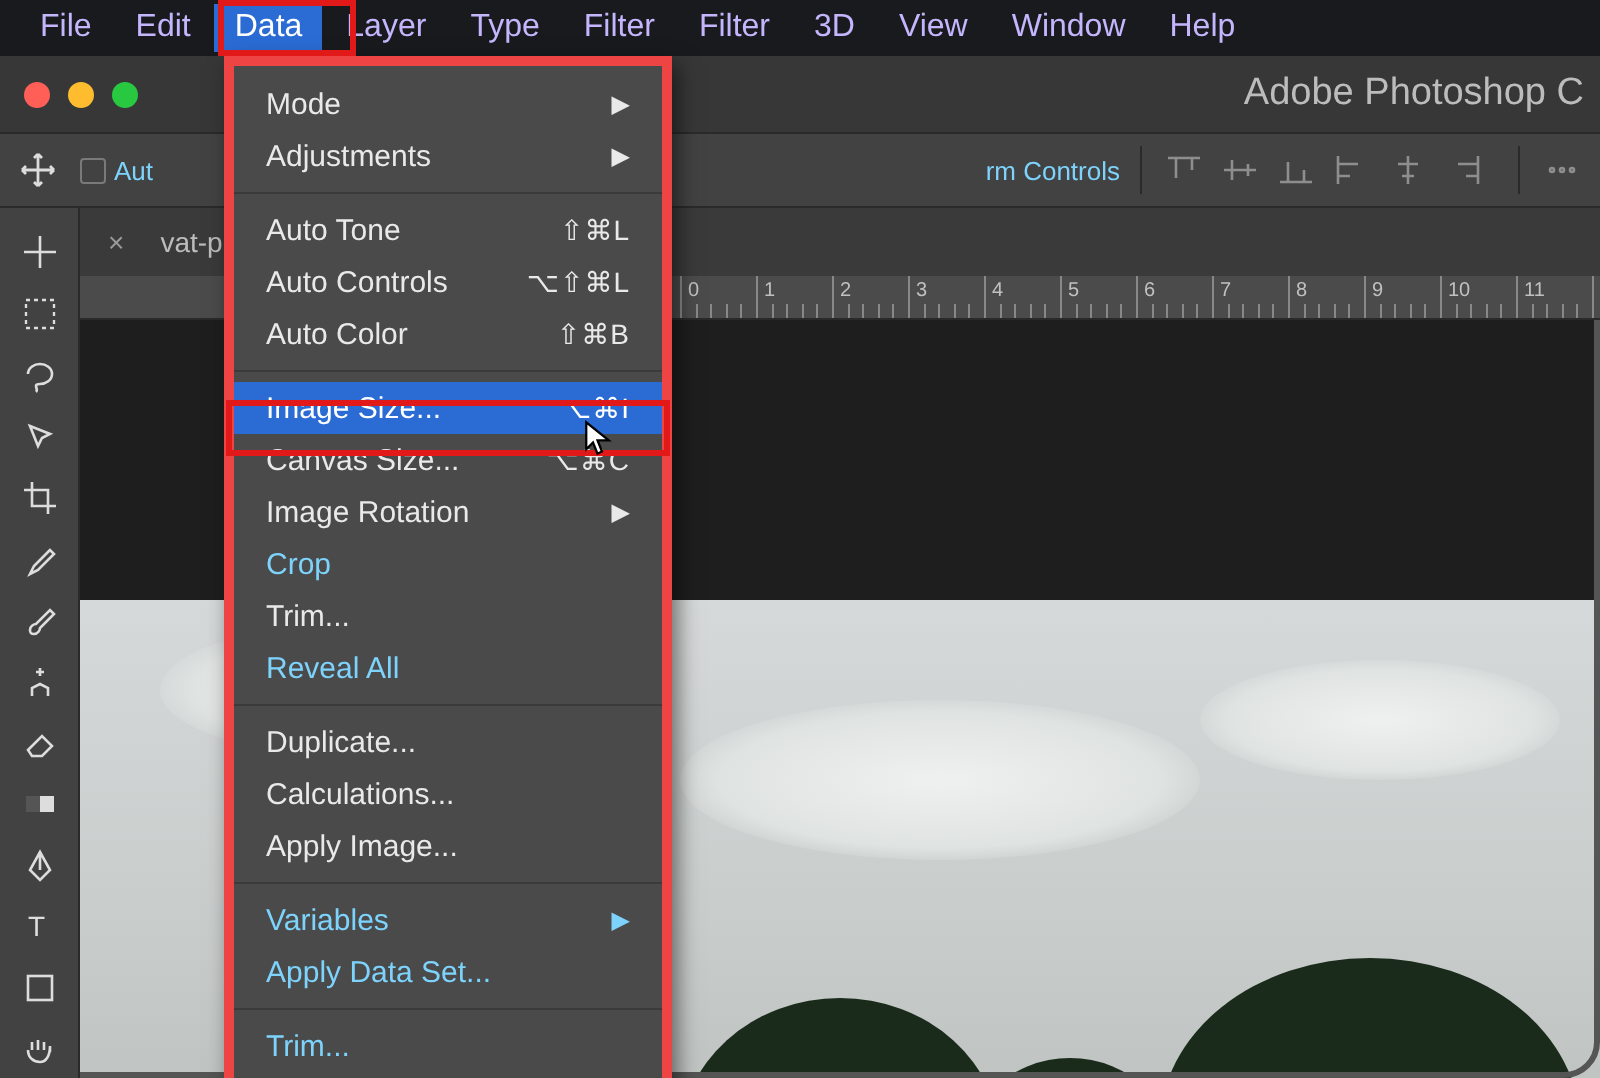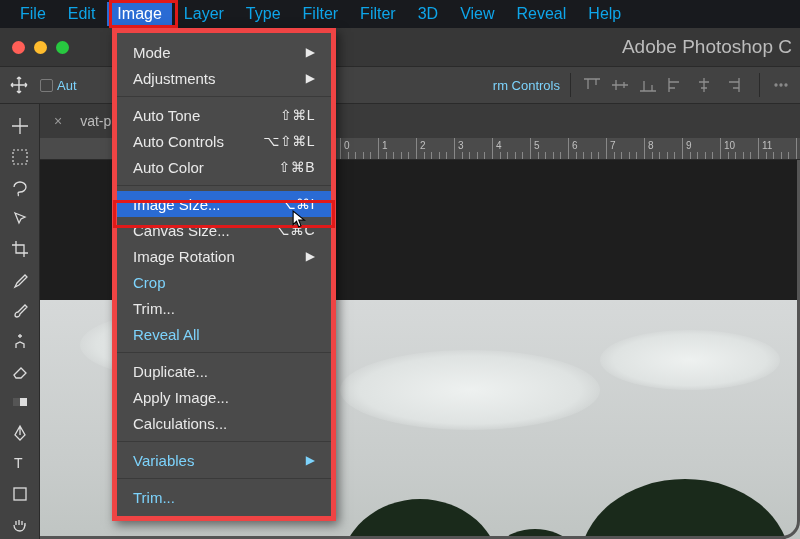--- a/index.html
+++ b/index.html
@@ -1,21 +1,21 @@
 <!DOCTYPE html>
 <html><head>
 <meta charset="utf-8">
 <style>
   *{box-sizing:border-box;margin:0;padding:0;font-family:"Helvetica Neue",Arial,sans-serif;-webkit-font-smoothing:antialiased}
   body{width:800px;height:539px;background:#3a3a3a;overflow:hidden;position:relative;color:#ddd;font-size:15px}
   
   .frame{position:absolute;inset:0;border:3px solid #555;border-radius:18px;pointer-events:none}
   
   .menubar{position:absolute;top:0;left:0;right:0;height:28px;background:#181a1e;display:flex;align-items:center;padding:0 10px;gap:2px;z-index:4}
-  .menubar .mi{padding:3px 10px;color:#0ea5e9;font-size:16px;cursor:default}
+  .menubar .mi{padding:3px 10px;color:#c4b5fd;font-size:16px;cursor:default}
   .menubar .mi.open{background:#2a6bd4;color:#fff}
   .hl{position:absolute;border:3px solid #e11919;pointer-events:none;z-index:20}
   
   .winchrome{position:absolute;top:28px;left:0;right:0;height:38px;background:#373737;display:flex;align-items:center;z-index:2}
   .lights{display:flex;gap:9px;margin-left:12px}
   .dot{width:13px;height:13px;border-radius:50%}
   .dot.r{background:#ff5f57}.dot.y{background:#febc2e}.dot.g{background:#28c840}
   .wintitle{margin-left:auto;margin-right:8px;color:#bcbcbc;font-size:19px}
   
   .optbar{position:absolute;top:66px;left:0;right:0;height:38px;background:#424242;display:flex;align-items:center;gap:10px;padding:0 8px;border-top:1px solid #2a2a2a;border-bottom:1px solid #2a2a2a;z-index:2}
@@ -54,28 +54,28 @@
   .menu .item .sub{margin-left:auto;font-size:12px}
   .menu hr{border:none;border-top:1px solid #3a3a3a;margin:5px 0}
   .cursor{position:absolute;z-index:30;width:18px;height:18px}
 </style>
 </head>
 <body>
 
 <div class="menubar">
   <span class="mi">File</span>
   <span class="mi">Edit</span>
-  <span class="mi open">Image</span>
+  <span class="mi open">Data</span>
   <span class="mi">Layer</span>
   <span class="mi">Type</span>
   <span class="mi">Filter</span>
   <span class="mi">Filter</span>
   <span class="mi">3D</span>
   <span class="mi">View</span>
-  <span class="mi">Reveal</span>
+  <span class="mi">Window</span>
   <span class="mi">Help</span>
 </div>
 
 <div class="hl" style="top:0;left:109px;width:69px;height:28px"></div>
 
 <div class="winchrome">
   <div class="lights">
     <span class="dot r"></span>
     <span class="dot y"></span>
     <span class="dot g"></span>
@@ -362,29 +362,32 @@
       <span>Trim...</span>
     </div>
     <div class="item disabled">
       <span>Reveal All</span>
     </div>
     <hr>
     <div class="item">
       <span>Duplicate...</span>
     </div>
     <div class="item">
+      <span>Calculations...</span>
+    </div>
+    <div class="item">
       <span>Apply Image...</span>
-    </div>
-    <div class="item">
-      <span>Calculations...</span>
     </div>
     <hr>
     <div class="item disabled">
       <span>Variables</span>
       <span class="sub">▶</span>
+    </div>
+    <div class="item disabled">
+      <span>Apply Data Set...</span>
     </div>
     <hr>
     <div class="item disabled">
       <span>Trim...</span>
     </div>
   </div>
 
 <div class="hl" style="top:200px;left:113px;width:222px;height:28px"></div>
 
 <svg class="cursor" style="top:210px;left:292px" viewBox="0 0 16 16">

